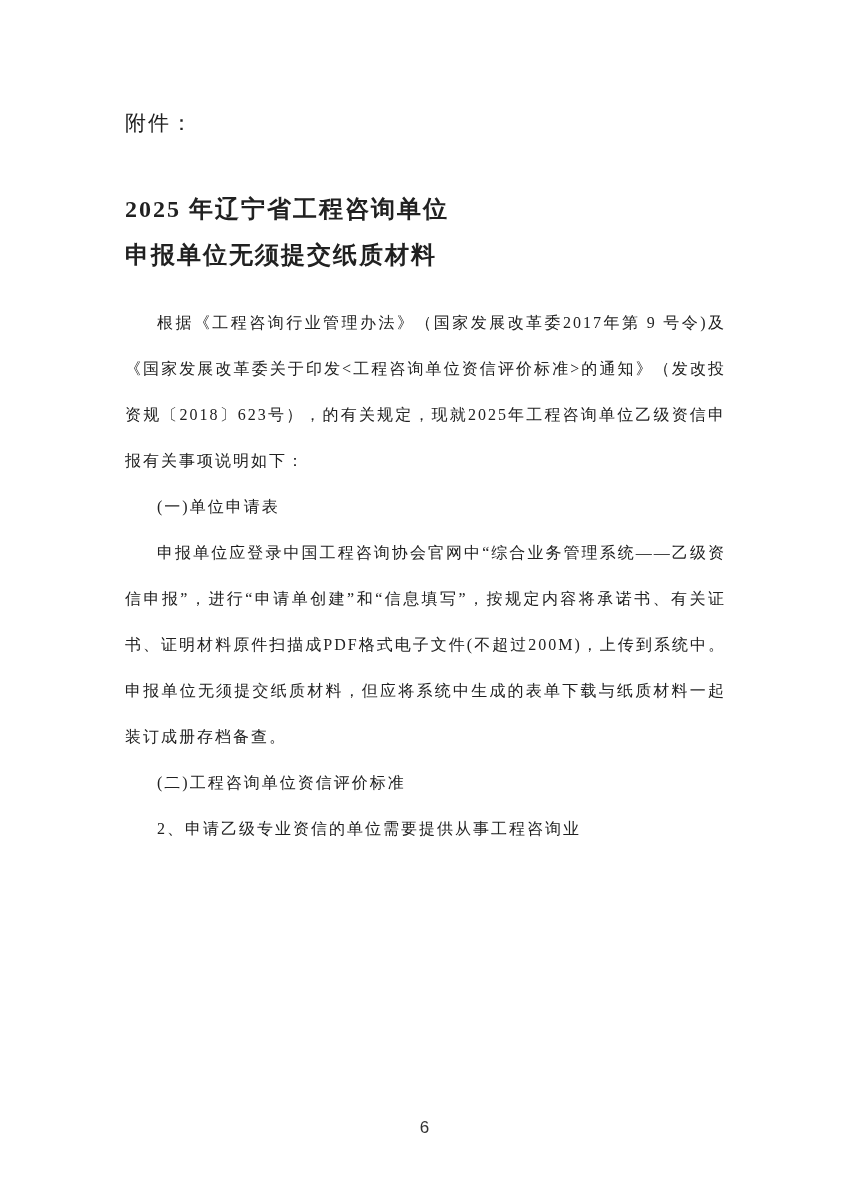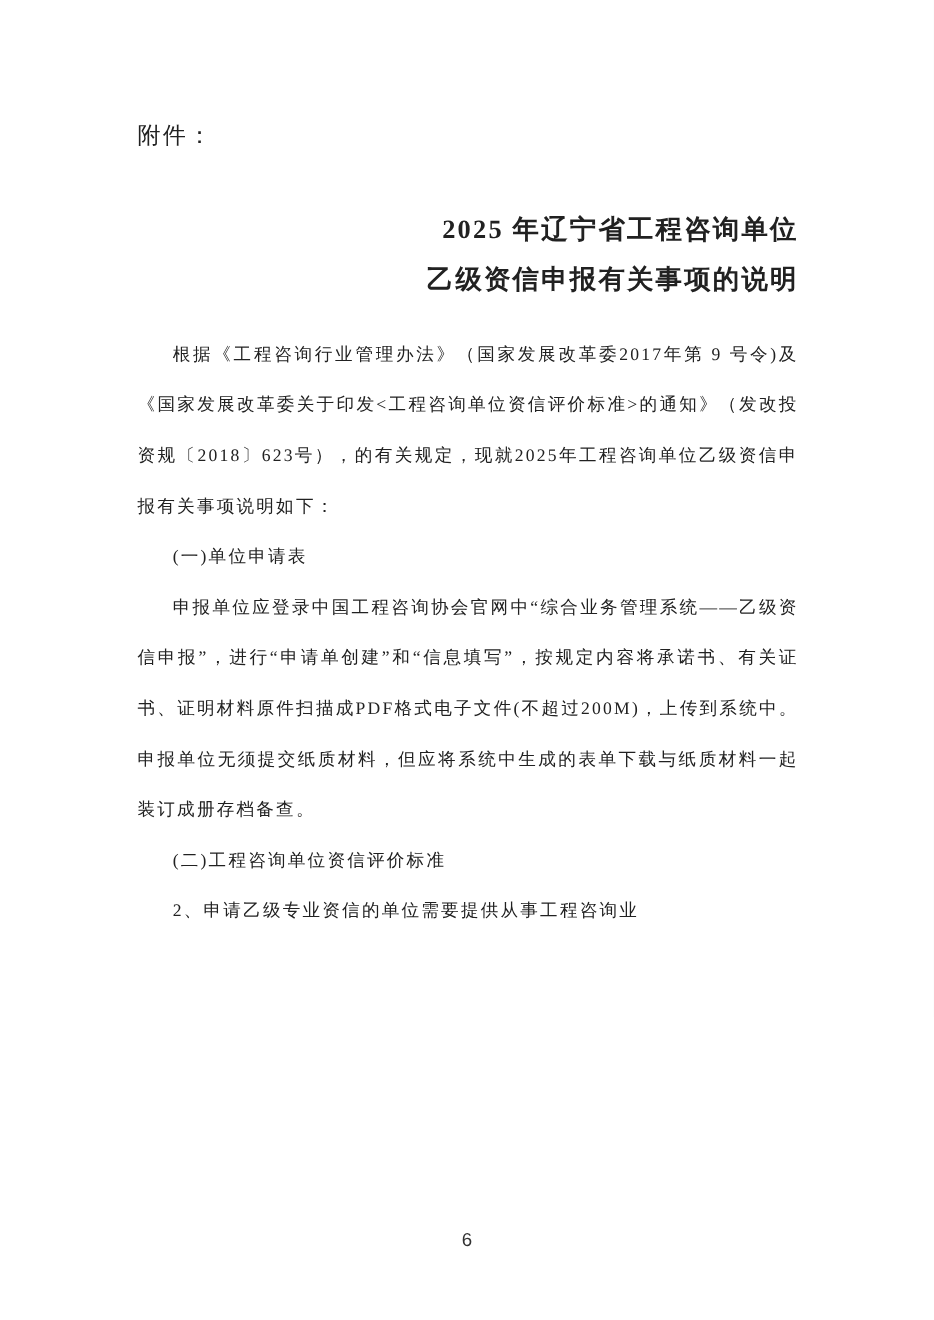--- a/index.html
+++ b/index.html
@@ -23,21 +23,21 @@
     top: 100px;
     width: 601px;
   }
   .attachment-label {
     font-size: 21px;
     line-height: 46px;
     letter-spacing: 2px;
   }
   .doc-title {
     margin-top: 40px;
-    text-align: right;
+    text-align: left;
     font-weight: bold;
     font-size: 24px;
     line-height: 46px;
     letter-spacing: 2px;
   }
   .doc-body {
     margin-top: 22px;
     font-size: 16px;
     line-height: 46px;
     letter-spacing: 2px;
@@ -68,21 +68,21 @@
 </head>
 <body>
 
 <div class="page">
   <div class="content">
 
     <div class="attachment-label">附件：</div>
 
     <div class="doc-title">
       <div>2025 年辽宁省工程咨询单位</div>
-      <div>乙级资信申报有关事项的说明</div>
+      <div>申报单位无须提交纸质材料</div>
     </div>
 
     <div class="doc-body">
       <p class="paragraph">根据《工程咨询行业管理办法》（国家发展改革委2017年第 9 号令)及《国家发展改革委关于印发&lt;工程咨询单位资信评价标准&gt;的通知》（发改投资规〔2018〕623号），的有关规定，现就2025年工程咨询单位乙级资信申报有关事项说明如下：</p>
       <p class="subheading">(一)单位申请表</p>
       <p class="paragraph">申报单位应登录中国工程咨询协会官网中“综合业务管理系统——乙级资信申报”，进行“申请单创建”和“信息填写”，按规定内容将承诺书、有关证书、证明材料原件扫描成PDF格式电子文件(不超过200M)，上传到系统中。申报单位无须提交纸质材料，但应将系统中生成的表单下载与纸质材料一起装订成册存档备查。</p>
       <p class="subheading">(二)工程咨询单位资信评价标准</p>
       <p class="paragraph">2、申请乙级专业资信的单位需要提供从事工程咨询业</p>
     </div>
 

